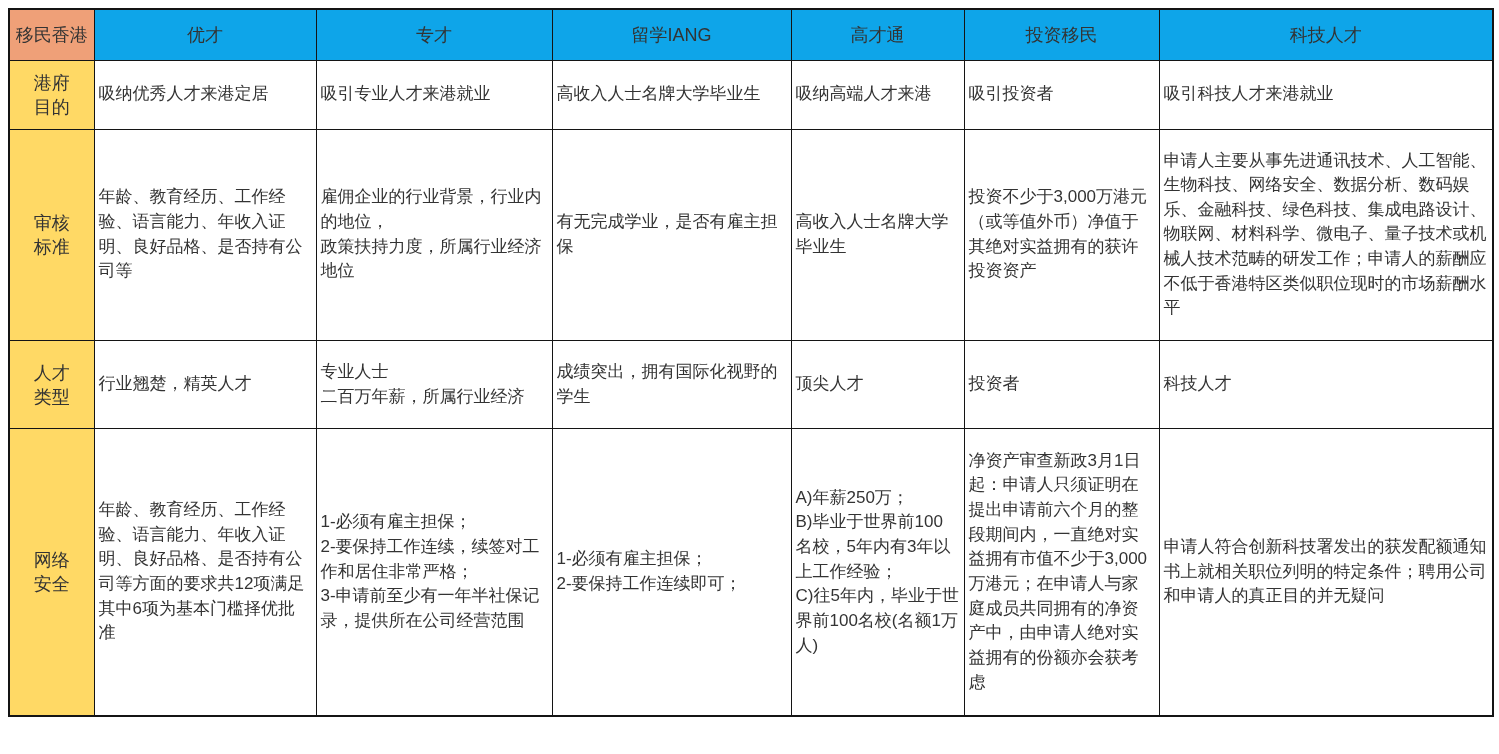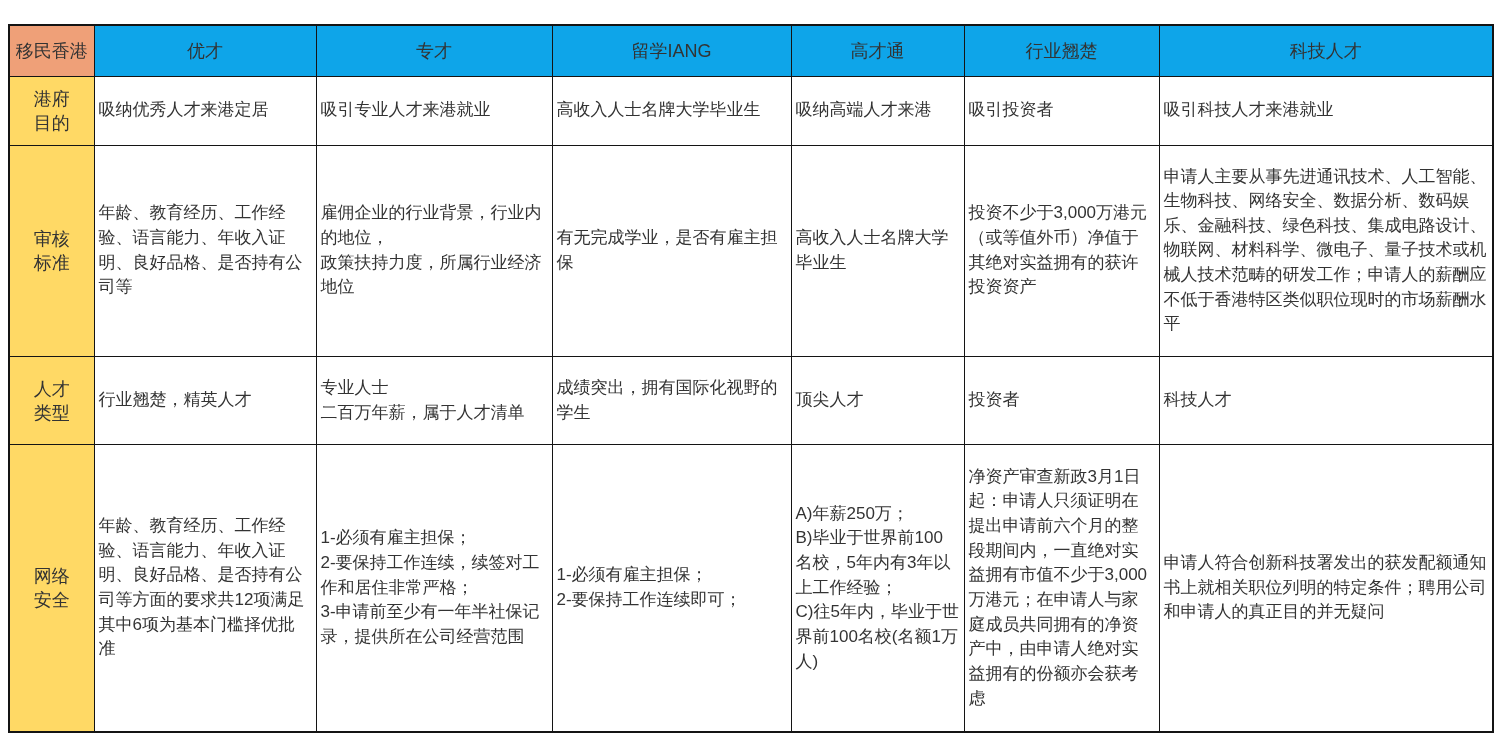--- a/index.html
+++ b/index.html
@@ -11,21 +11,21 @@
   .canvas {
     position: relative;
     width: 1499px;
     height: 754px;
     background: #ffffff;
     overflow: hidden;
   }
   table.cmp {
     position: absolute;
     left: 8px;
-    top: 24px;
+    top: 8px;
     width: 1484px;
     border-collapse: collapse;
     table-layout: fixed;
     border: 2px solid #141414;
   }
   table.cmp th, table.cmp td {
     border: 1.6px solid #141414;
     color: #333333;
     box-sizing: border-box;
   }
@@ -86,21 +86,21 @@
       <col style="width:334px">
     </colgroup>
 
     <tbody>
         <tr class="r-head">
       <th class="corner">移民香港</th>
       <th class="colhead">优才</th>
       <th class="colhead">专才</th>
       <th class="colhead">留学IANG</th>
       <th class="colhead">高才通</th>
-      <th class="colhead">行业翘楚</th>
+      <th class="colhead">投资移民</th>
       <th class="colhead">科技人才</th>
     </tr>
 
     <tr class="r-purpose">
       <th class="rowhead">港府目的</th>
       <td class="cell">吸纳优秀人才来港定居</td>
       <td class="cell">吸引专业人才来港就业</td>
       <td class="cell">高收入人士名牌大学毕业生</td>
       <td class="cell">吸纳高端人才来港</td>
       <td class="cell">吸引投资者</td>
@@ -115,21 +115,21 @@
       <td class="cell">有无完成学业，是否有雇主担保</td>
       <td class="cell">高收入人士名牌大学毕业生</td>
       <td class="cell">投资不少于3,000万港元（或等值外币）净值于其绝对实益拥有的获许投资资产</td>
       <td class="cell">申请人主要从事先进通讯技术、人工智能、生物科技、网络安全、数据分析、数码娱乐、金融科技、绿色科技、集成电路设计、物联网、材料科学、微电子、量子技术或机械人技术范畴的研发工作；申请人的薪酬应不低于香港特区类似职位现时的市场薪酬水平</td>
     </tr>
 
     <tr class="r-type">
       <th class="rowhead">人才类型</th>
       <td class="cell">行业翘楚，精英人才</td>
       <td class="cell">专业人士
-二百万年薪，属于人才清单</td>
+二百万年薪，所属行业经济</td>
       <td class="cell">成绩突出，拥有国际化视野的学生</td>
       <td class="cell">顶尖人才</td>
       <td class="cell">投资者</td>
       <td class="cell">科技人才</td>
     </tr>
 
 
     <tr class="r-difficulty">
       <th class="rowhead">网络安全</th>
       <td class="cell">年龄、教育经历、工作经验、语言能力、年收入证明、良好品格、是否持有公司等方面的要求共12项满足其中6项为基本门槛择优批准</td>

